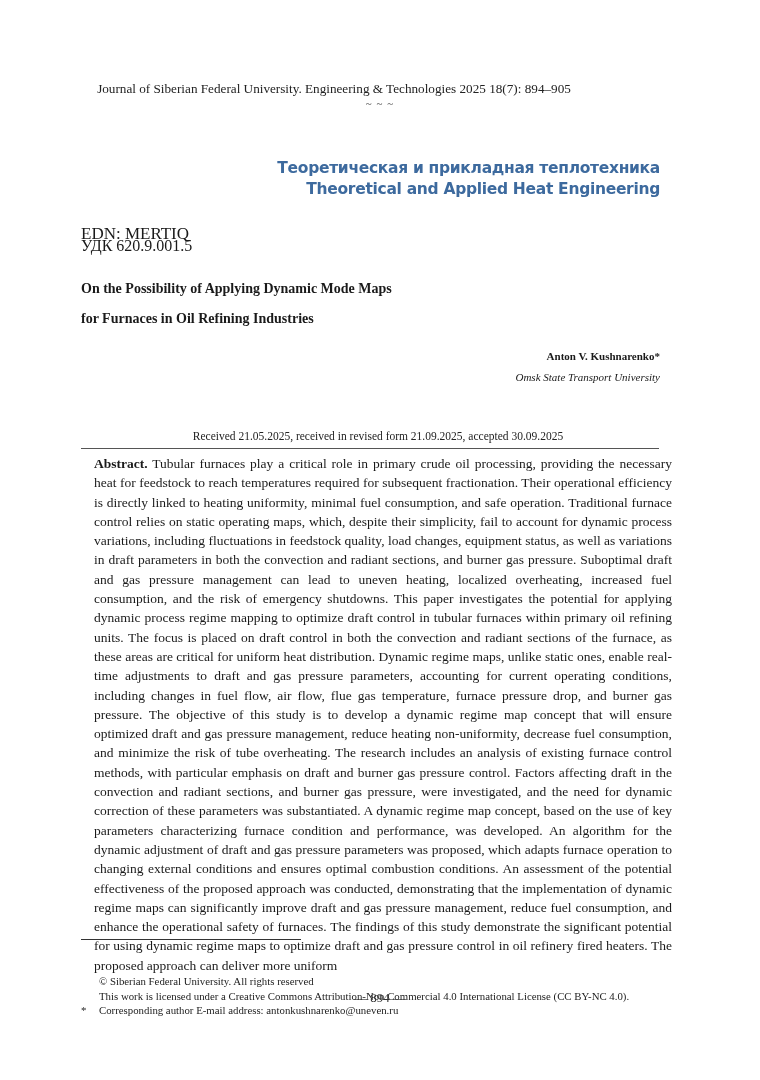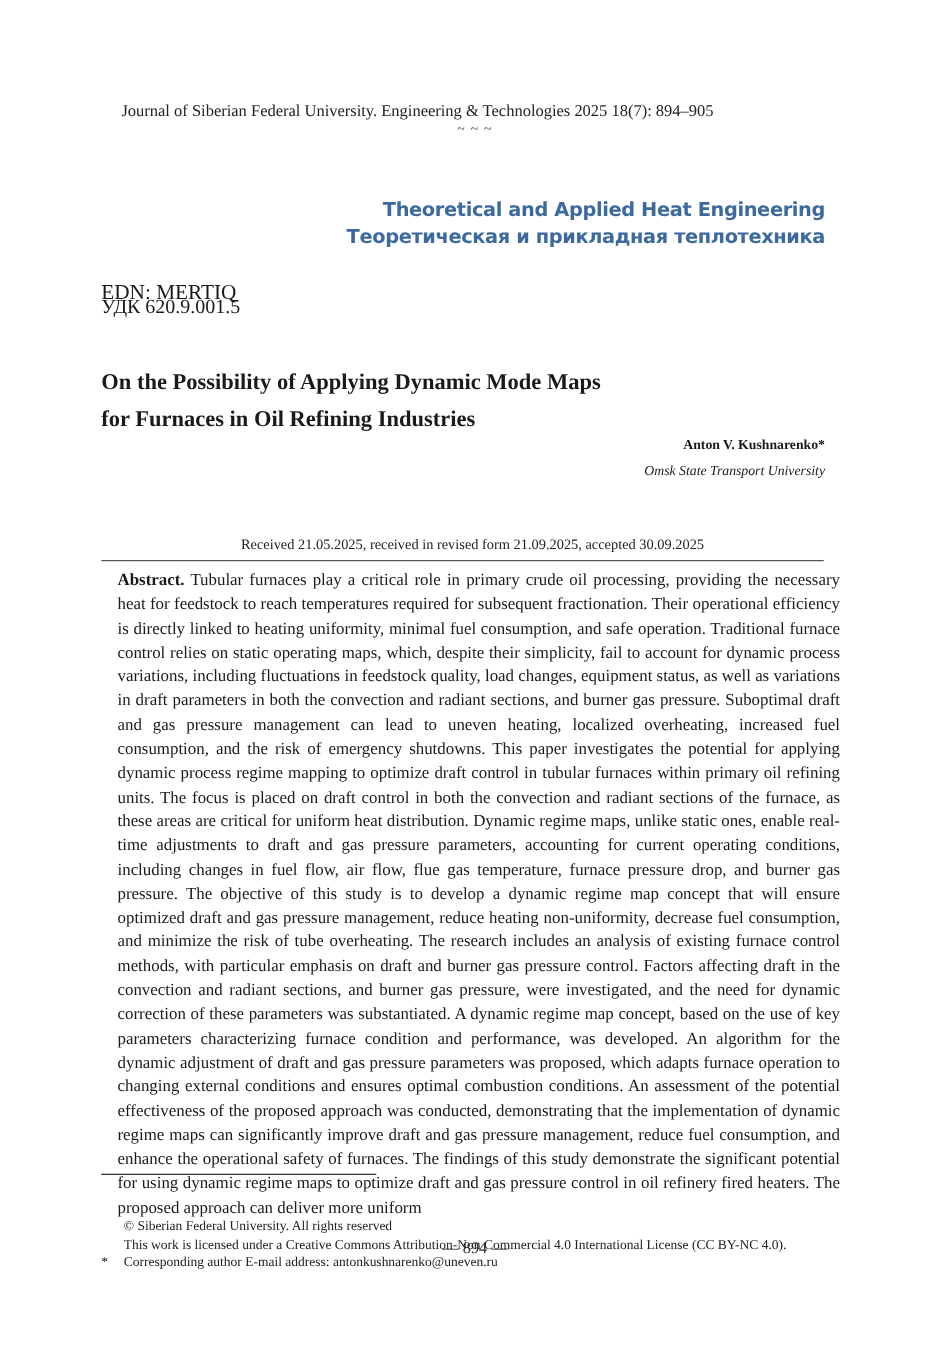--- a/index.html
+++ b/index.html
@@ -18,23 +18,22 @@
     }
     .section {
       right: 100px; top: 158px; text-align: right;
       font-family: "DejaVu Sans", "Liberation Sans", sans-serif;
       font-weight: bold; color: #3d6a9e; font-size: 15.5px; line-height: 21px;
       letter-spacing: -0.3px;
     }
     .edn { left: 81px; top: 224px; font-size: 17px; }
     .udk { left: 81px; top: 237px; font-size: 16px; }
     .title {
-      left: 81px; top: 274px; font-size: 18px; font-weight: bold; line-height: 30px;
+      left: 81px; top: 274px; font-size: 14px; font-weight: bold; line-height: 30px;
       color: #1a1a1a;
-      margin-top: 16px;
     }
     .author-block { right: 100px; top: 346px; text-align: right; font-size: 11px; line-height: 21px; }
     .author-name { font-weight: bold; }
     .affil { font-style: italic; }
     .received {
       left: 0; width: 756px; top: 430px; text-align: center; font-size: 11.5px; color: #222;
     }
     .rule-top {
       left: 81px; top: 448px; width: 578px; height: 0; border-top: 1.2px solid #555;
     }
@@ -49,22 +48,22 @@
     .fn-mark { position: absolute; left: 0; top: 0; }
     .pagenum { left: 0; width: 760px; top: 990px; text-align: center; font-size: 13px; color: #333; }
   </style>
 </head>
 <body>
 
 <div class="abs journal">Journal of Siberian Federal University. Engineering &amp; Technologies 2025 18(7): 894–905</div>
 <div class="abs tildes">~ ~ ~</div>
 
 <div class="abs section">
+  <div>Теоретическая и прикладная теплотехника</div>
   <div>Theoretical and Applied Heat Engineering</div>
-  <div>Теоретическая и прикладная теплотехника</div>
 </div>
 
 <div class="abs edn">EDN: MERTIQ</div>
 <div class="abs udk">УДК 620.9.001.5</div>
 
 <div class="abs title">
   <div>On the Possibility of Applying Dynamic Mode Maps</div>
   <div>for Furnaces in Oil Refining Industries</div>
 </div>
 

